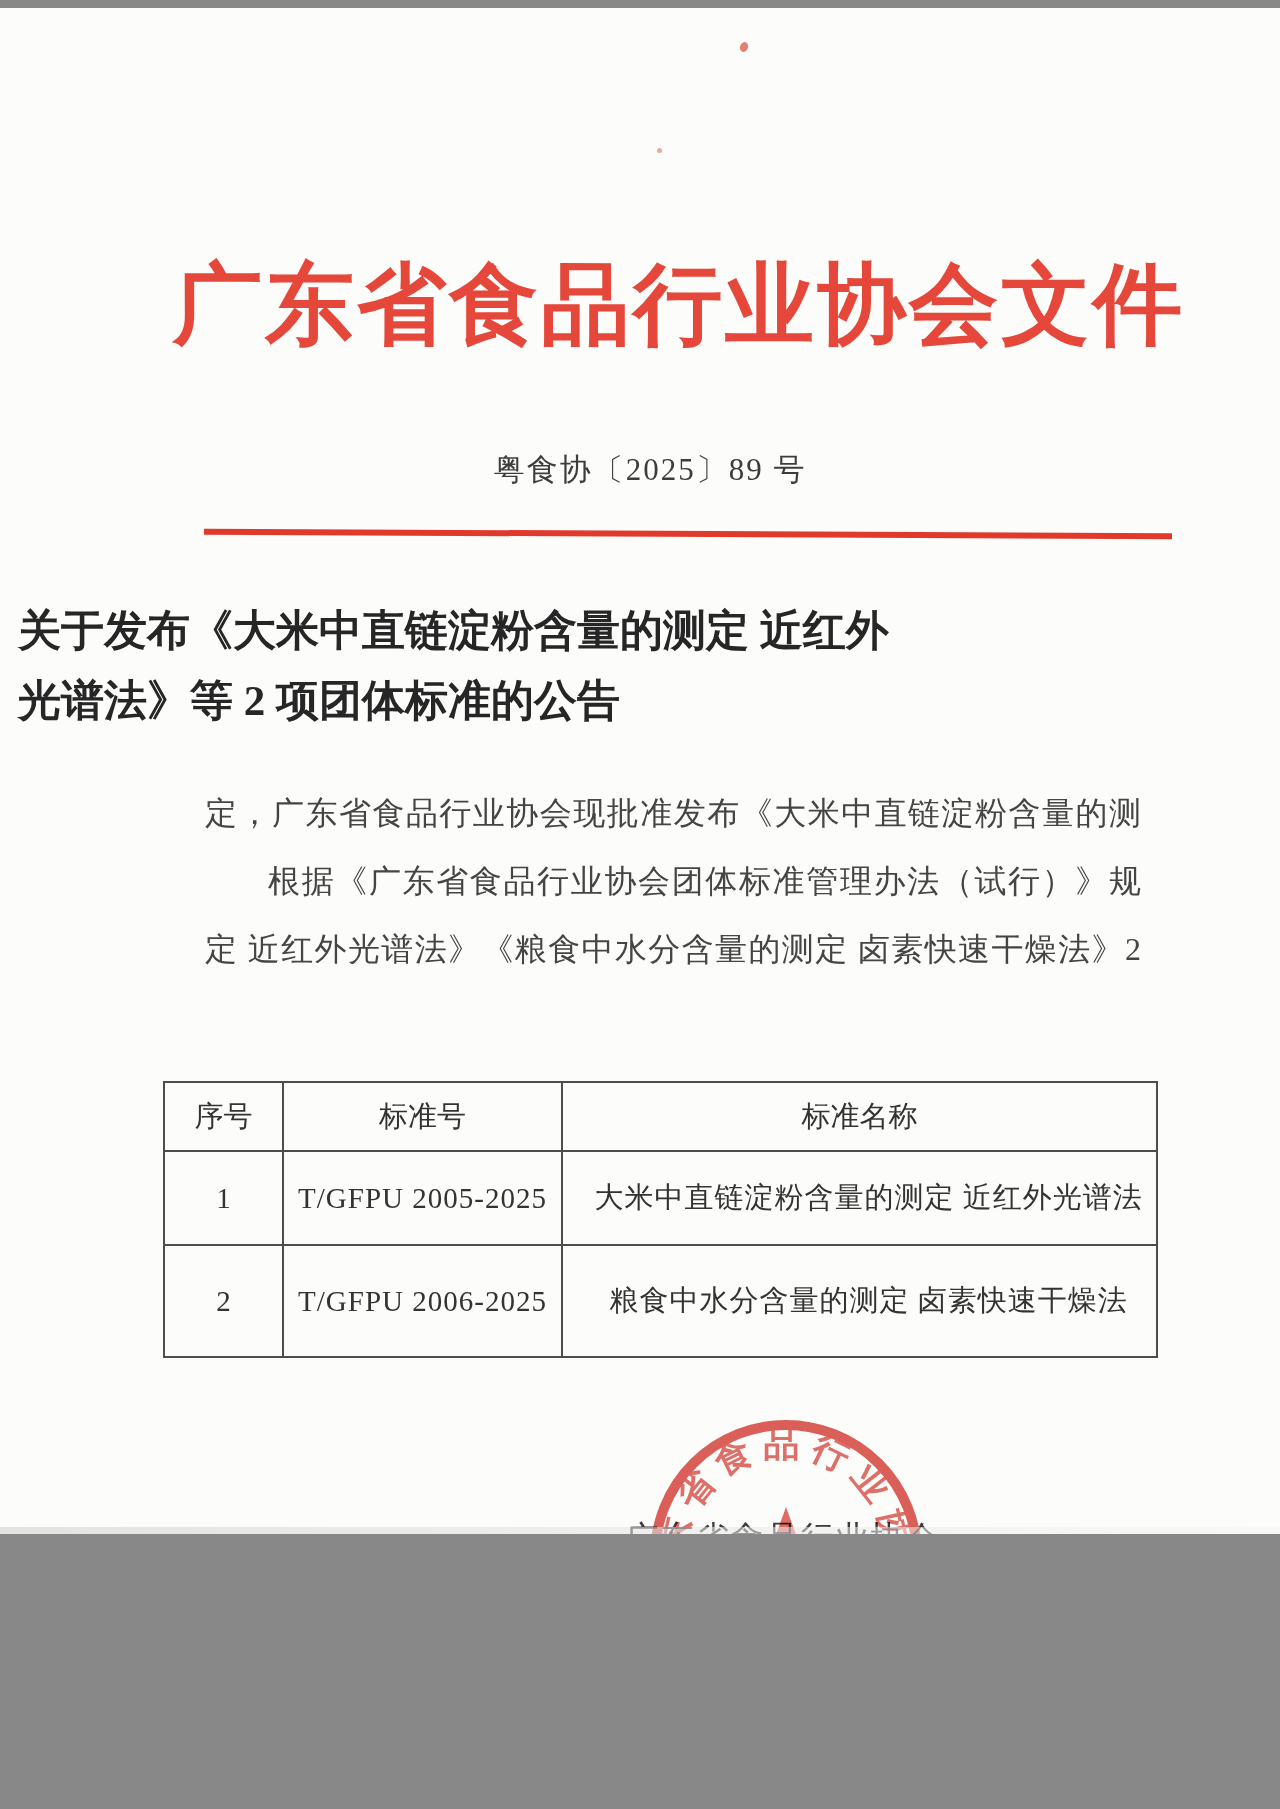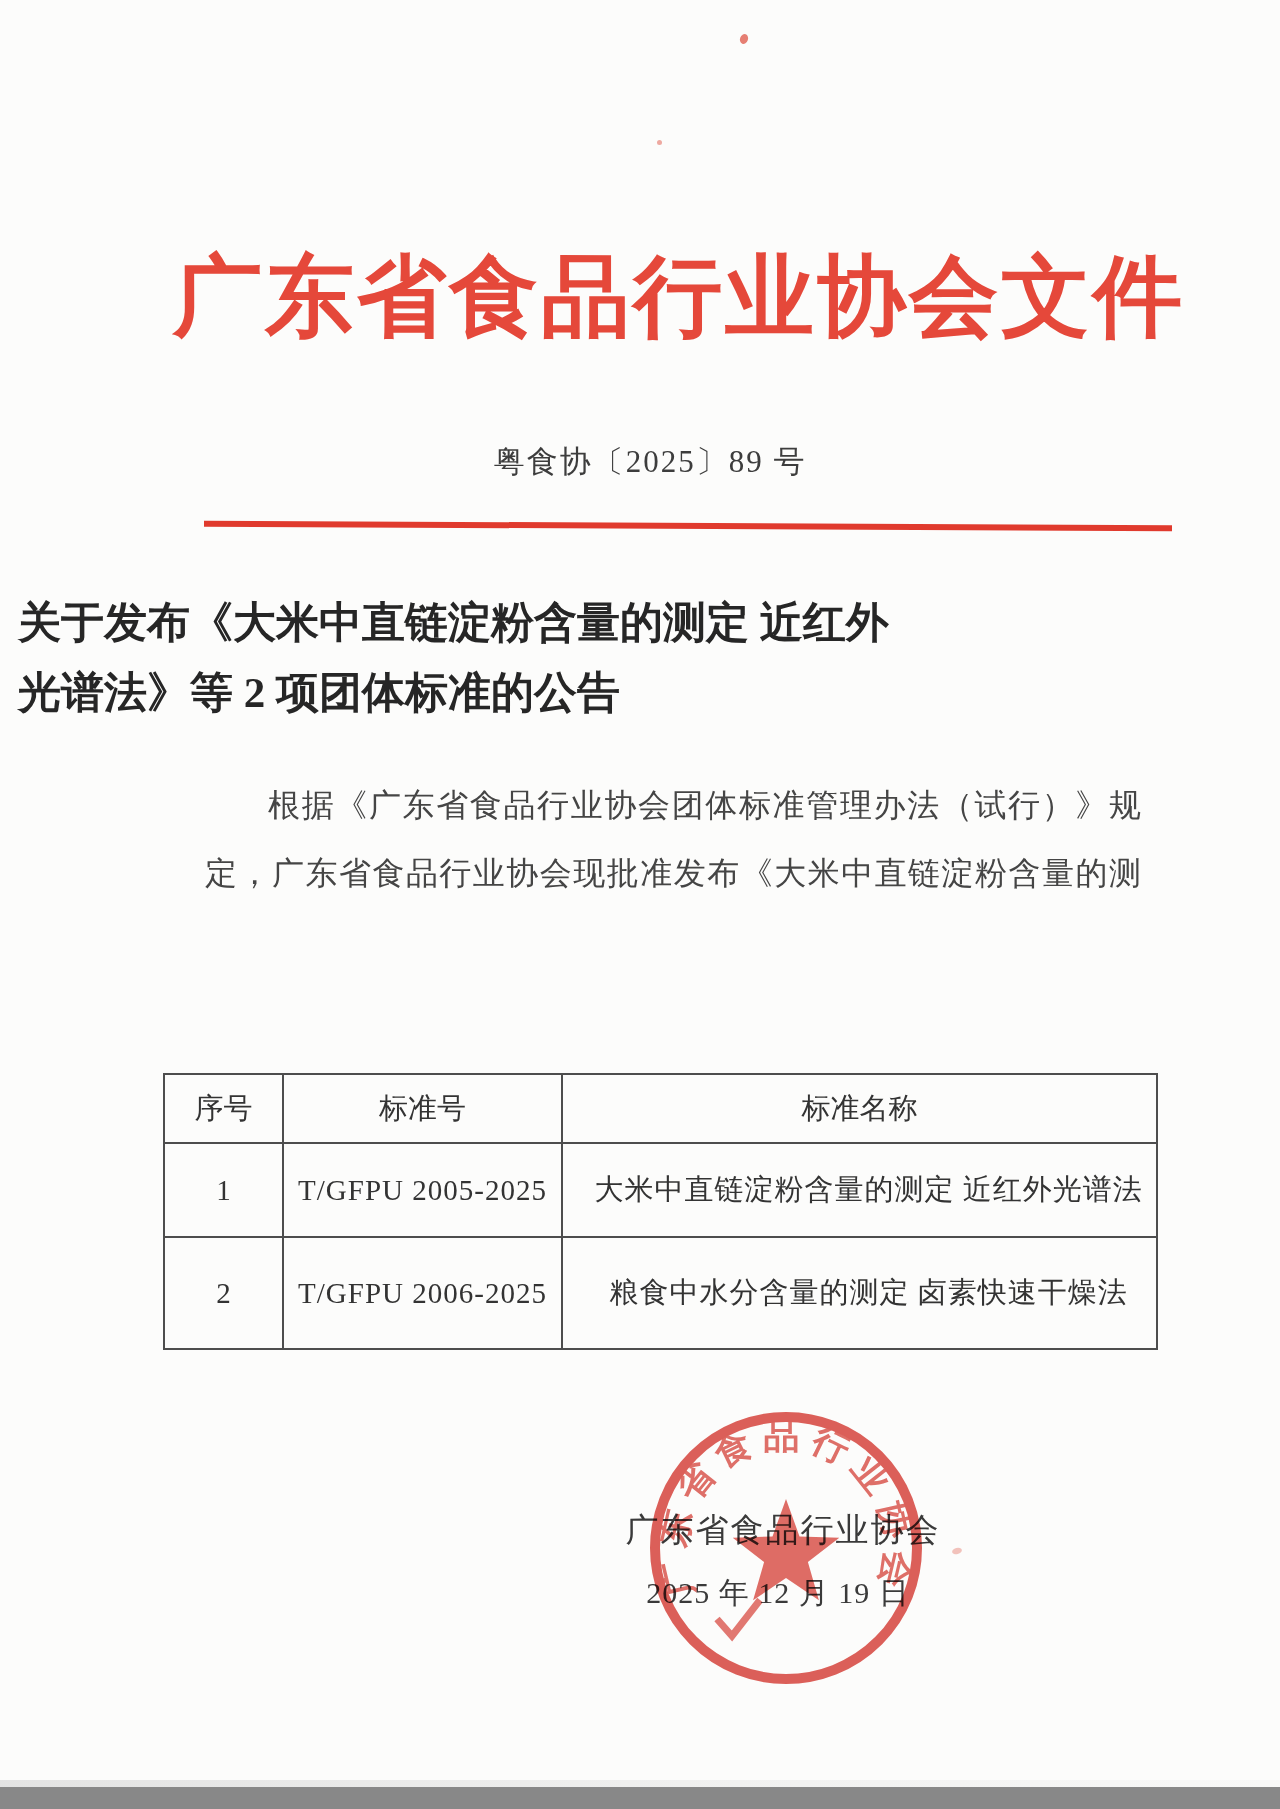--- a/index.html
+++ b/index.html
@@ -1,17 +1,17 @@
 <!DOCTYPE html>
 <html><head>
 <meta charset="utf-8">
 <style>
   html,body{margin:0;padding:0;background:#888;}
   .page{
-    position:relative;width:1280px;height:1787px;margin:0 auto;
+    position:relative;width:1280px;height:1526px;margin:8px auto;
     background:#fcfcfb;overflow:hidden;
     font-family:"Liberation Serif","DejaVu Serif",serif;
   }
   .letterhead{
     position:absolute;top:242px;left:0;width:1280px;box-sizing:border-box;
     padding-left:78px;text-align:center;
     font-weight:bold;font-size:89px;line-height:1.25;letter-spacing:3px;
     color:#e5483a;white-space:nowrap;
   }
   .doc-number{
@@ -89,22 +89,23 @@
   <div class="doc-number">粤食协〔2025〕89 号</div>
 
   <div class="red-line"></div>
 
   <div class="doc-title">
     <div>关于发布《大米中直链淀粉含量的测定  近红外</div>
     <div>光谱法》等 2 项团体标准的公告</div>
   </div>
 
   <div class="body-par">
+    <div class="body-line j">定，广东省食品行业协会现批准发布《大米中直链淀粉含量的测</div>
     <div class="body-line j indent">根据《广东省食品行业协会团体标准管理办法（试行）》规</div>
-    <div class="body-line j">定，广东省食品行业协会现批准发布《大米中直链淀粉含量的测</div>
+    <div class="body-line j">定  近红外光谱法》《粮食中水分含量的测定  卤素快速干燥法》2</div>
   </div>
 
   <table class="std-table">
     <colgroup>
         <col style="width:119px">
         <col style="width:279px">
         <col style="width:595px">
       </colgroup>
     <tbody>
         <tr>

